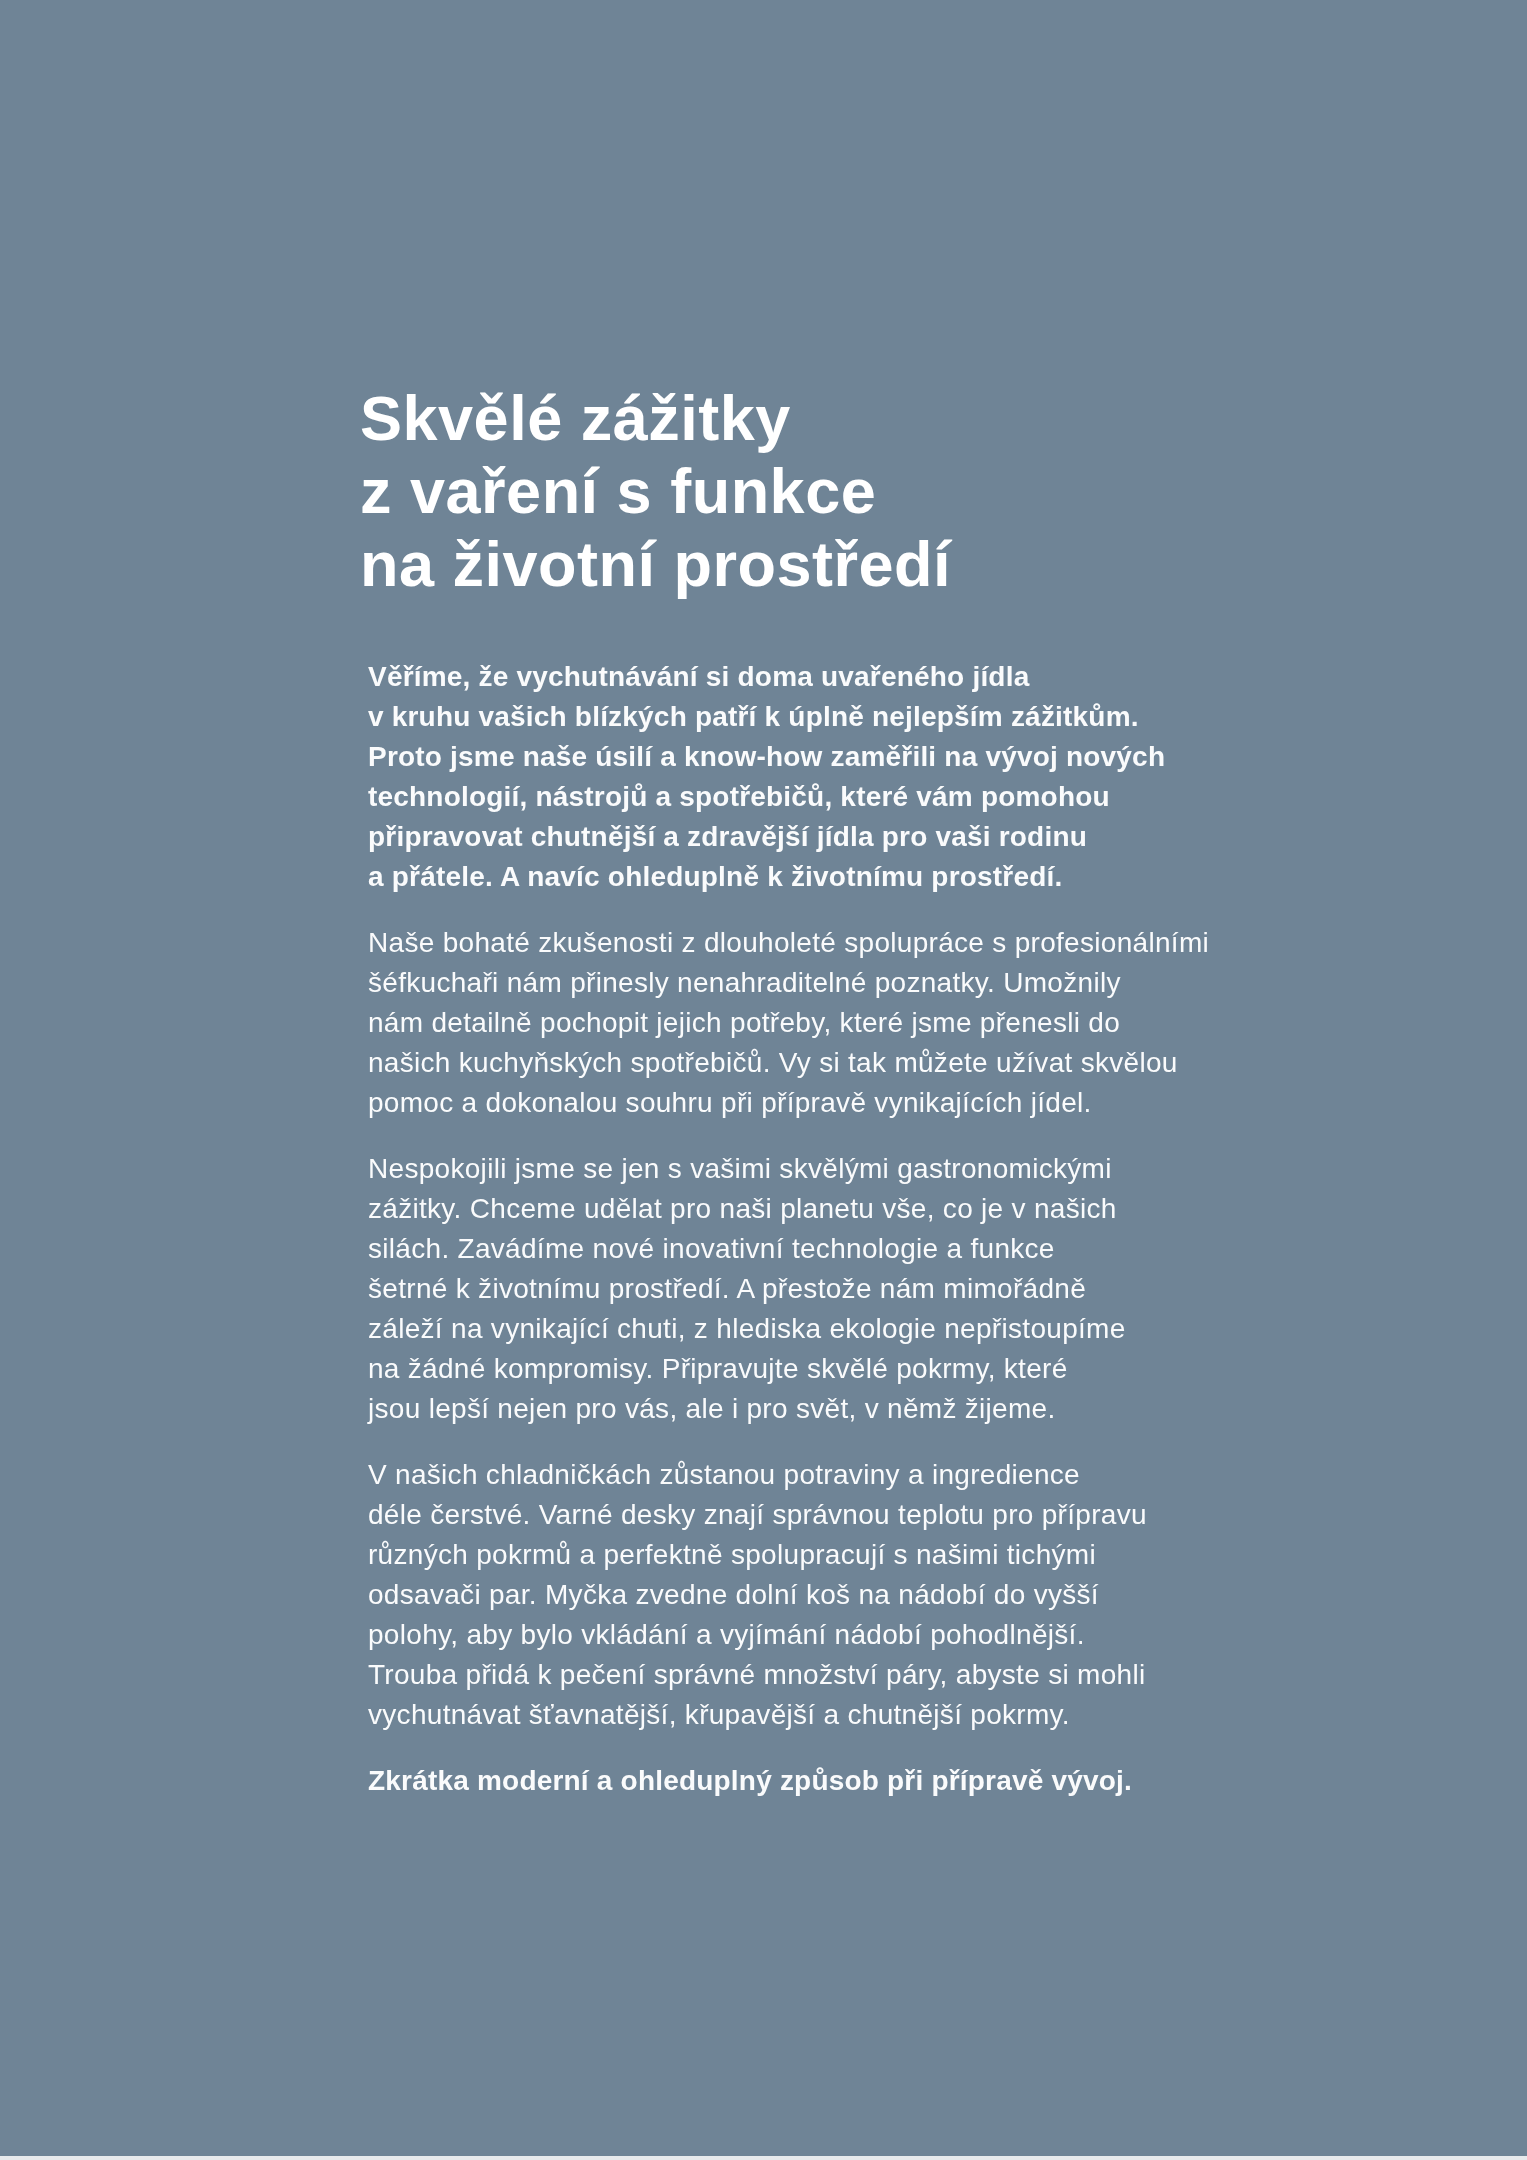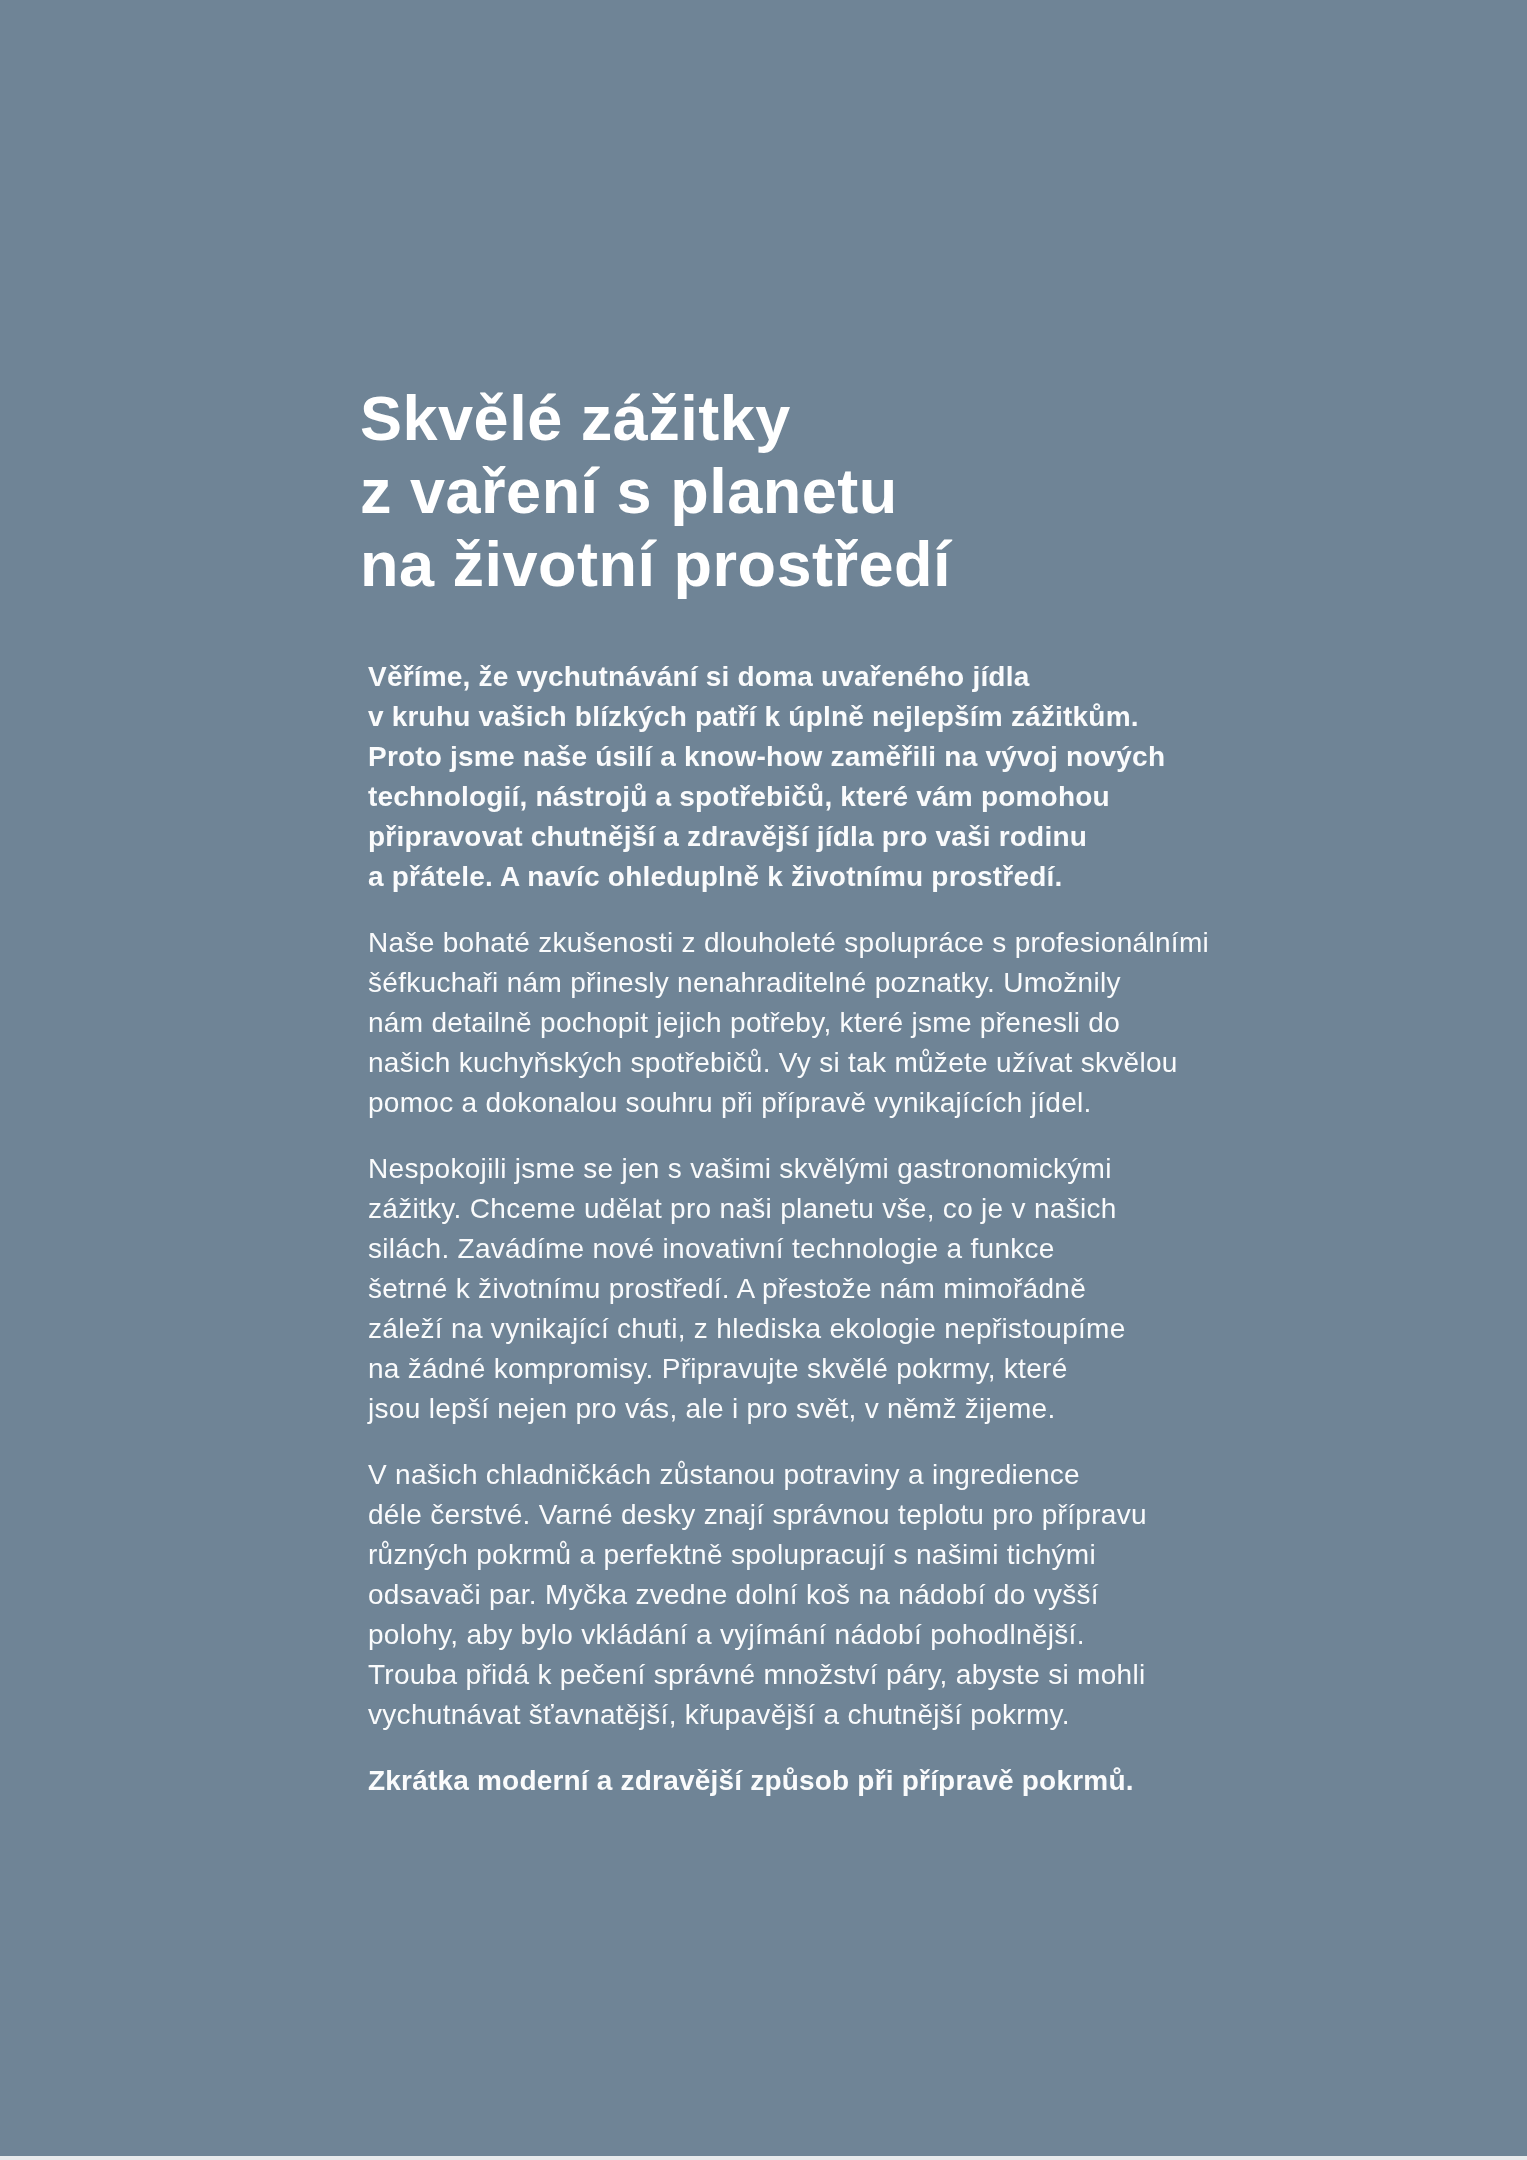--- a/index.html
+++ b/index.html
@@ -60,21 +60,21 @@
     height: 4px;
     background: #e7eaec;
   }
 </style>
 </head>
 <body>
 
 <div id="page">
   <main class="content">
     <h1 class="title">Skvělé zážitky
-z vaření s planetu
+z vaření s funkce
 na životní prostředí</h1>
 
     <p class="lead">Věříme, že vychutnávání si doma uvařeného jídla
 v kruhu vašich blízkých patří k úplně nejlepším zážitkům.
 Proto jsme naše úsilí a know-how zaměřili na vývoj nových
 technologií, nástrojů a spotřebičů, které vám pomohou
 připravovat chutnější a zdravější jídla pro vaši rodinu
 a přátele. A navíc ohleduplně k životnímu prostředí.</p>
 
     <p class="para">Naše bohaté zkušenosti z dlouholeté spolupráce s profesionálními
@@ -92,17 +92,17 @@
 jsou lepší nejen pro vás, ale i pro svět, v němž žijeme.</p>
 
     <p class="para">V našich chladničkách zůstanou potraviny a ingredience
 déle čerstvé. Varné desky znají správnou teplotu pro přípravu
 různých pokrmů a perfektně spolupracují s našimi tichými
 odsavači par. Myčka zvedne dolní koš na nádobí do vyšší
 polohy, aby bylo vkládání a vyjímání nádobí pohodlnější.
 Trouba přidá k pečení správné množství páry, abyste si mohli
 vychutnávat šťavnatější, křupavější a chutnější pokrmy.</p>
 
-    <p class="closing">Zkrátka moderní a zdravější způsob při přípravě pokrmů.</p>
+    <p class="closing">Zkrátka moderní a ohleduplný způsob při přípravě vývoj.</p>
   </main>
 
   <div class="bottom-strip"></div>
 </div>
 
 </body></html>

